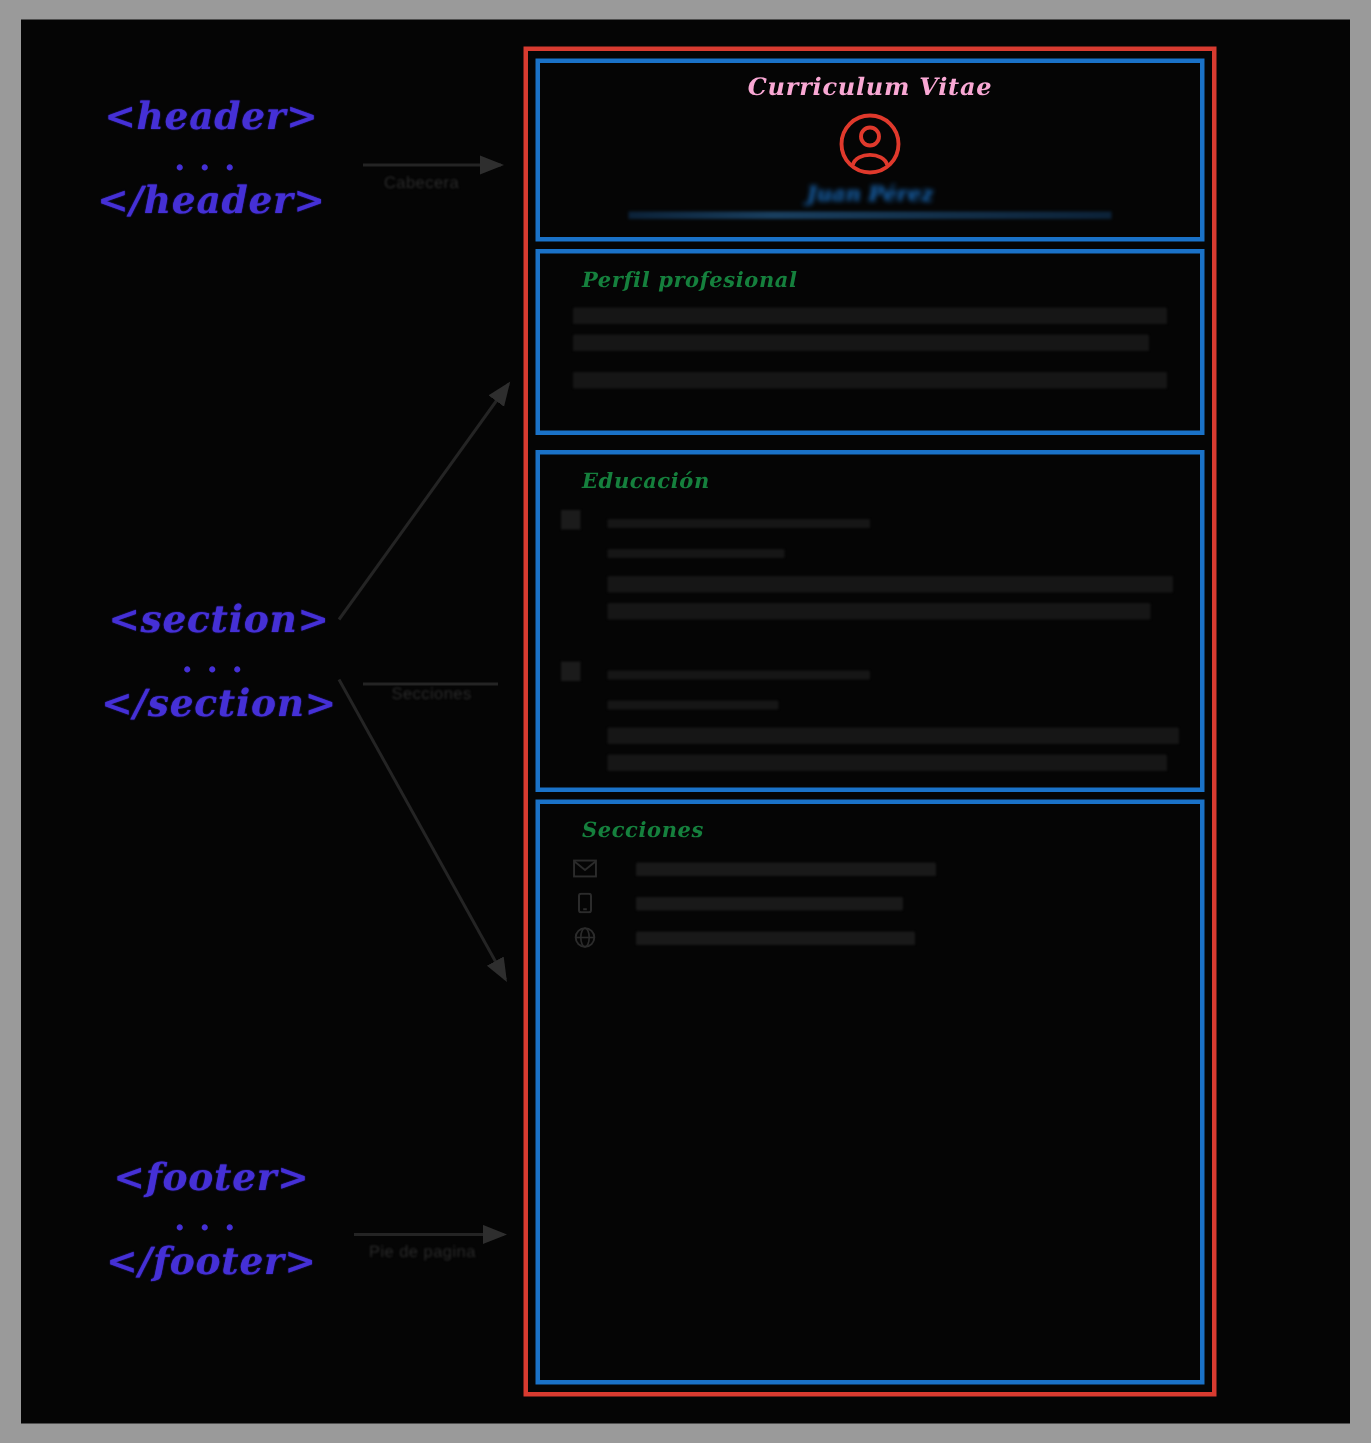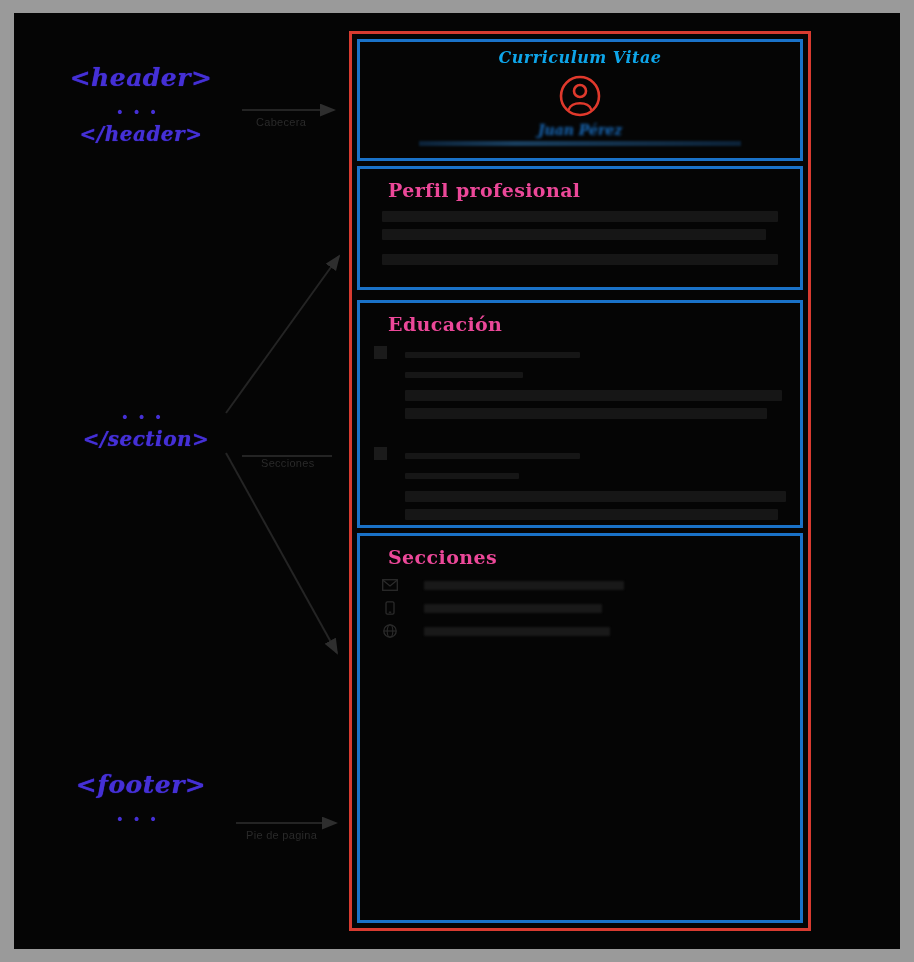--- a/index.html
+++ b/index.html
@@ -21,21 +21,21 @@
   .tag-group{position:absolute;text-align:center;}
   .tag{
     font-family:"DejaVu Serif",serif;
     font-style:italic;font-weight:700;
     color:#4530d6;
     letter-spacing:.5px;
     white-space:nowrap;
     text-shadow:0 0 1px #3a27c4;
   }
   .tag-open{font-size:25px;line-height:30px;}
-  .tag-close{font-size:20px;line-height:30px;}
+  .tag-close{font-size:25px;line-height:30px;}
   .dots{
     color:#4530d6;font-size:22px;letter-spacing:9px;
     line-height:26px;font-family:"DejaVu Serif",serif;font-weight:700;
   }
 
   
   .conn{position:absolute;left:0;top:0;width:886px;height:936px;pointer-events:none;}
   .conn-label{
     position:absolute;
     font-size:11px;color:#2a2a2a;
@@ -61,21 +61,21 @@
     box-sizing:border-box;
     background:#050505;
     position:relative;
     padding:8px 14px 8px 14px;
   }
   .cv-header{height:122px;padding-top:6px;}
   .cv-gap{height:5px;flex:0 0 5px;}
 
   .doc-title{
     text-align:center;
-    color:#0ea5e9;
+    color:#f9a8d4;
     font-family:"DejaVu Serif",serif;
     font-style:italic;font-weight:700;font-size:16px;
     letter-spacing:.5px;
     filter:blur(.35px);
   }
   .avatar-wrap{display:flex;justify-content:center;margin-top:7px;}
   .person-name{
     text-align:center;color:#1a72c8;
     font-family:"DejaVu Serif",serif;
     font-style:italic;font-weight:700;font-size:14px;
@@ -83,23 +83,23 @@
     filter:blur(1.6px);
     opacity:.92;
   }
   .name-rule{
     margin:3px auto 0 auto;height:5px;width:78%;
     background:linear-gradient(90deg,#123a62,#2a6ea8 30%,#1d4f7d 70%,#123a62);
     opacity:.55;filter:blur(1px);
   }
 
   .sec-title{
-    color:#ec4899;
-    font-family:"DejaVu Serif",serif;
-    font-weight:700;font-size:19px;
+    color:#15803d;
+    font-family:"DejaVu Serif",serif;
+    font-style:italic;font-weight:700;font-size:14px;
     letter-spacing:.4px;
     filter:blur(.45px);
     margin:2px 0 10px 14px;
   }
 
   
   .rbar{
     background:#161616;
     height:8px;border-radius:1px;margin:7px 0;
     filter:blur(.7px);
@@ -146,28 +146,30 @@
     </svg>
 
     <div class="tag-group" style="left:32px;top:50px;width:190px;">
       <div class="tag tag-open">&lt;header&gt;</div>
       <div class="dots">...</div>
       <div class="tag tag-close">&lt;/header&gt;</div>
     </div>
     <div class="conn-label" style="left:242px;top:103px;">Cabecera</div>
 
     <div class="tag-group" style="left:32px;top:385px;width:200px;">
+      <div class="tag tag-open">&lt;section&gt;</div>
       <div class="dots">...</div>
       <div class="tag tag-close">&lt;/section&gt;</div>
     </div>
     <div class="conn-label" style="left:247px;top:444px;">Secciones</div>
 
     <div class="tag-group" style="left:32px;top:757px;width:190px;">
       <div class="tag tag-open">&lt;footer&gt;</div>
       <div class="dots">...</div>
+      <div class="tag tag-close">&lt;/footer&gt;</div>
     </div>
     <div class="conn-label" style="left:232px;top:816px;">Pie de pagina</div>
 
     <div class="cv-outer">
       <div class="cv-inner">
 
         <div class="cv-box cv-header">
           <div class="doc-title">Curriculum Vitae</div>
           <div class="avatar-wrap">
             <svg width="44" height="44" viewBox="0 0 44 44">

